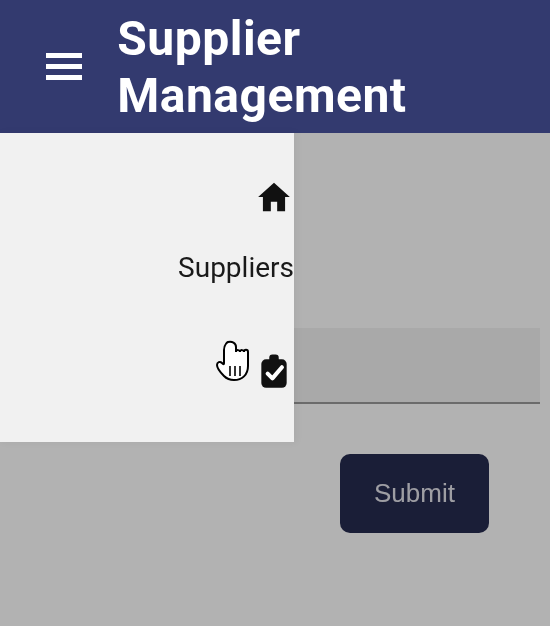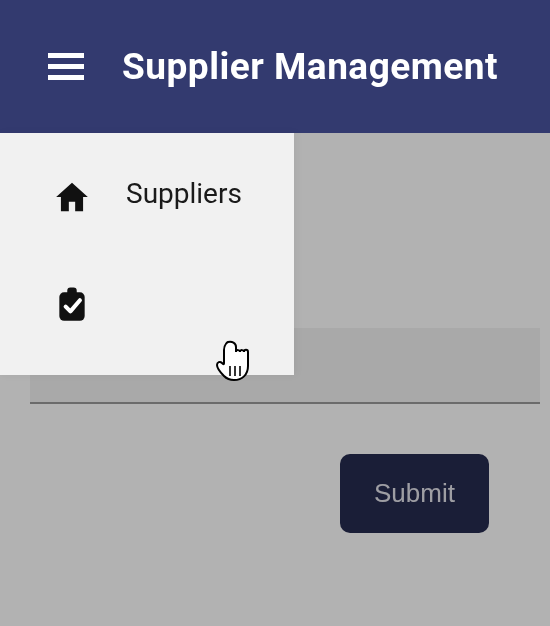--- a/index.html
+++ b/index.html
@@ -10,21 +10,21 @@
     background: #333a6f;
     color: #fff;
     height: 133px;
     display: flex;
     align-items: center;
     padding-left: 44px;
     gap: 34px;
   }
   .hamburger { width: 44px; height: 44px; display:flex; align-items:center; justify-content:center; cursor:pointer; }
   .hamburger svg { width: 36px; height: 28px; }
-  .title { font-size: 37px; font-weight: 700; letter-spacing: 0.5px; }
+  .title { font-size: 48px; font-weight: 700; letter-spacing: 0.5px; }
 
   .main {
     position: relative;
     padding: 36px 0 0 30px;
     height: calc(626px - 133px);
   }
   .page-title { font-size: 48px; font-weight: 500; color: #1a1a1a; margin-bottom: 42px; }
   .helper-text { font-size: 26px; color: #222; margin-bottom: 30px; }
   .input {
     width: 510px; height: 76px;
@@ -58,24 +58,25 @@
     width: 294px;
     background: #fff;
     box-shadow: 2px 0 8px rgba(0,0,0,0.05);
   }
   .drawer-top {
     background: #f1f1f1;
     padding: 10px 0 16px 0;
   }
   .drawer-item {
     display: flex;
-    align-items: flex-start;
+    align-items: flex-end;
     gap: 34px;
     padding: 34px 0 34px 52px;
     cursor: pointer;
+    flex-direction: column;
   }
   .drawer-item .icon { width: 40px; height: 40px; display:flex; align-items:center; justify-content:center; }
   .drawer-item .label { font-size: 28px; color: #1a1a1a; }
 
   .cursor {
     position: absolute;
     left: 214px; top: 336px;
     width: 40px; height: 46px;
     pointer-events: none;
   }

